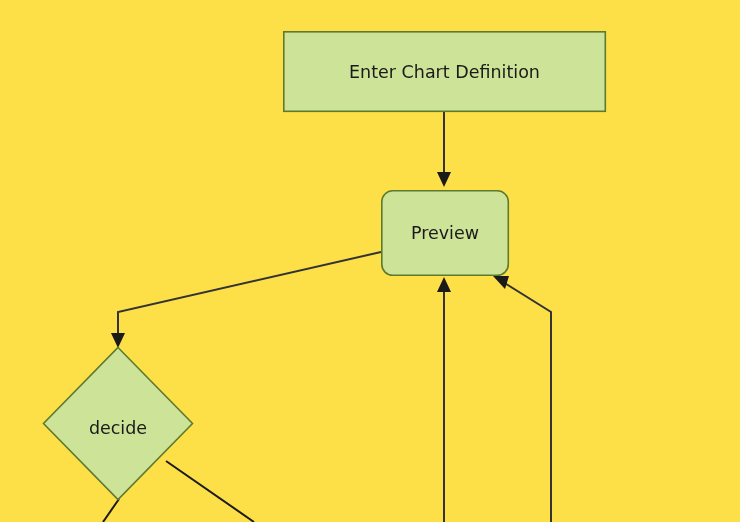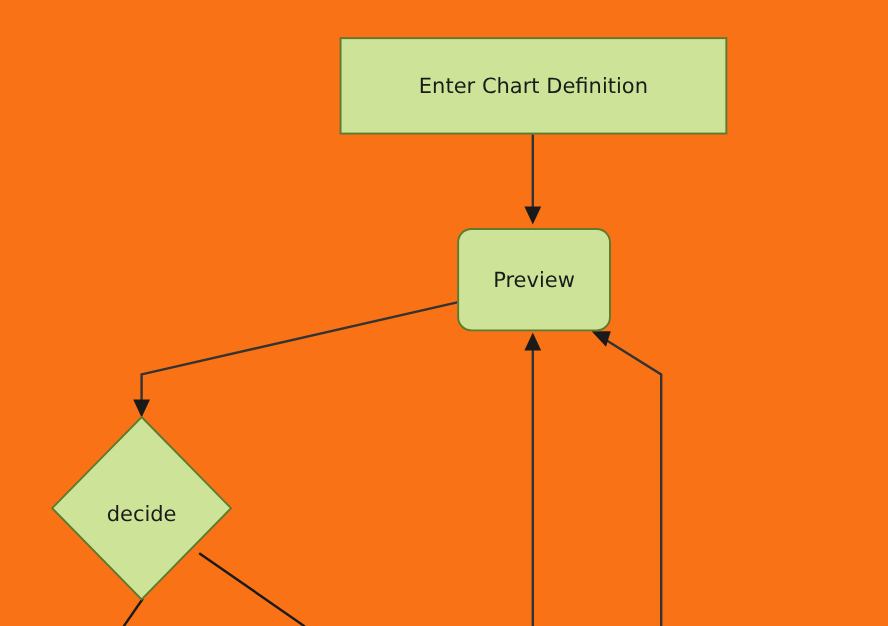--- a/index.html
+++ b/index.html
@@ -8,21 +8,21 @@
     padding: 0;
     background: #ffffff;
   }
   body {
     font-family: "DejaVu Sans", "Liberation Sans", sans-serif;
   }
   #diagram-canvas {
     position: relative;
     width: 740px;
     height: 522px;
-    background: #f97316;
+    background: #fde047;
     overflow: hidden;
   }
   #flow-svg {
     position: absolute;
     top: 0;
     left: 0;
     width: 740px;
     height: 522px;
     display: block;
   }

